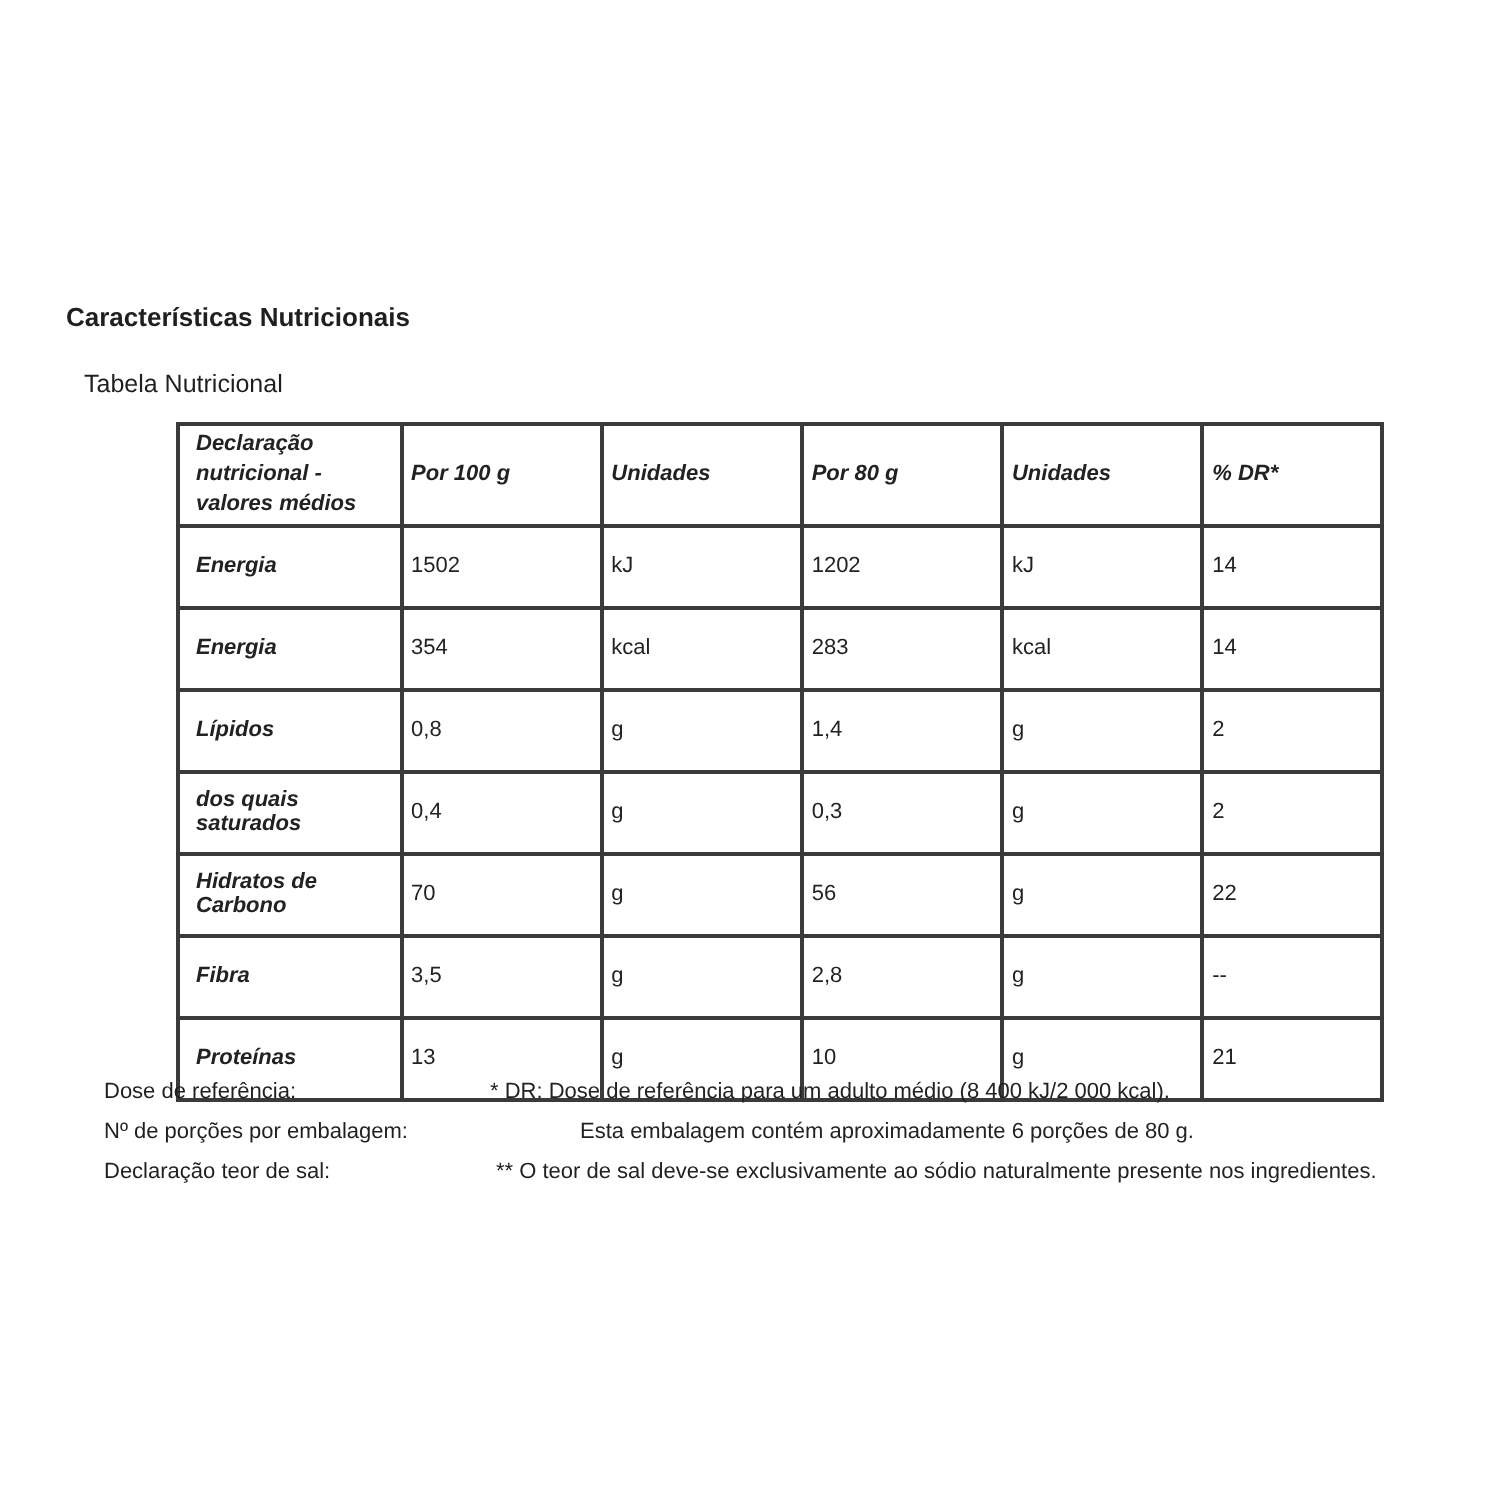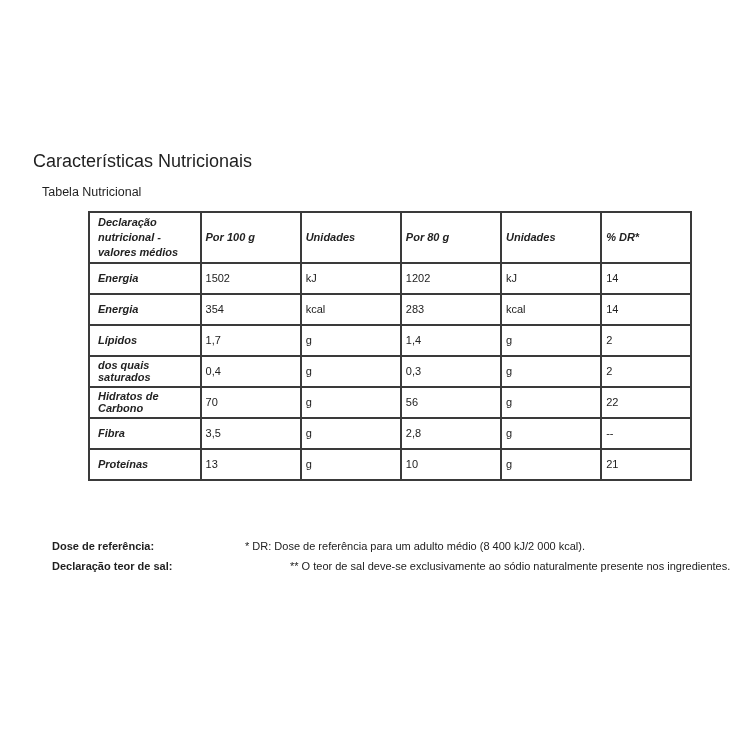--- a/index.html
+++ b/index.html
@@ -5,22 +5,22 @@
   * { margin: 0; padding: 0; box-sizing: border-box; }
   html, body { width: 750px; height: 750px; background: #ffffff; }
   body {
     position: relative;
     font-family: "Liberation Sans", "DejaVu Sans", sans-serif;
     color: #222222;
   }
   .page-title {
     position: absolute;
     left: 33px; top: 151px;
-    font-size: 18px;
-    font-weight: normal;
+    font-size: 13px;
+    font-weight: bold;
     color: #1f1f1f;
     text-align: right;
   }
   .section-title {
     position: absolute;
     left: 42px; top: 185px;
     font-size: 12.5px;
     font-weight: normal;
     color: #1f1f1f;
   }
@@ -38,21 +38,21 @@
     vertical-align: middle;
     text-align: left;
     padding: 2px 4px;
     overflow: hidden;
   }
   table.nutrition th {
     font-weight: bold;
     font-style: italic;
     height: 39px;
   }
-  table.nutrition td { height: 31px; font-weight: normal; font-style: normal; }
+  table.nutrition td { height: 41px; font-weight: normal; font-style: normal; }
   table.nutrition th.label-col, table.nutrition td.label-col {
     text-align: left;
     padding-left: 8px;
   }
   table.nutrition td.label-col {
     font-weight: bold;
     font-style: italic;
   }
   .col0 { width: 108px; }
   .col1, .col2, .col3, .col4 { width: 97px; }
@@ -63,21 +63,21 @@
     left: 52px; top: 536px;
     width: 660px;
   }
   .footnote-line {
     position: relative;
     height: 20px;
     line-height: 20px;
     font-size: 11px;
     white-space: nowrap;
   }
-  .footnote-label { font-weight: bold; color: #1f1f1f; margin-top: 36px; }
+  .footnote-label { font-weight: normal; color: #1f1f1f; margin-top: 36px; }
   .footnote-text { position: absolute; top: 0; color: #222222; margin-left: 36px; }
   .footnote-line:nth-child(1) .footnote-text { left: 157px; }
   .footnote-line:nth-child(2) .footnote-text { left: 202px; }
   .footnote-line:nth-child(3) .footnote-text { left: 160px; }
 </style>
 </head>
 <body>
 
 <div class="page-title">Características Nutricionais</div>
 <div class="section-title">Tabela Nutricional</div>
@@ -108,21 +108,21 @@
     <tr>
       <td class="label-col">Energia</td>
       <td>354</td>
       <td>kcal</td>
       <td>283</td>
       <td>kcal</td>
       <td>14</td>
     </tr>
     <tr>
       <td class="label-col">Lípidos</td>
-      <td>1,7</td>
+      <td>0,8</td>
       <td>g</td>
       <td>1,4</td>
       <td>g</td>
       <td>2</td>
     </tr>
     <tr>
       <td class="label-col">dos quais saturados</td>
       <td>0,4</td>
       <td>g</td>
       <td>0,3</td>
@@ -155,16 +155,20 @@
     </tr>
   </tbody>
 </table>
 
 <div class="footnotes">
   <div class="footnote-line">
     <span class="footnote-label">Dose de referência:</span>
     <span class="footnote-text">* DR: Dose de referência para um adulto médio (8 400 kJ/2 000 kcal).</span>
   </div>
   <div class="footnote-line">
+    <span class="footnote-label">Nº de porções por embalagem:</span>
+    <span class="footnote-text">Esta embalagem contém aproximadamente 6 porções de 80 g.</span>
+  </div>
+  <div class="footnote-line">
     <span class="footnote-label">Declaração teor de sal:</span>
     <span class="footnote-text">** O teor de sal deve-se exclusivamente ao sódio naturalmente presente nos ingredientes.</span>
   </div>
 </div>
 
 </body></html>

